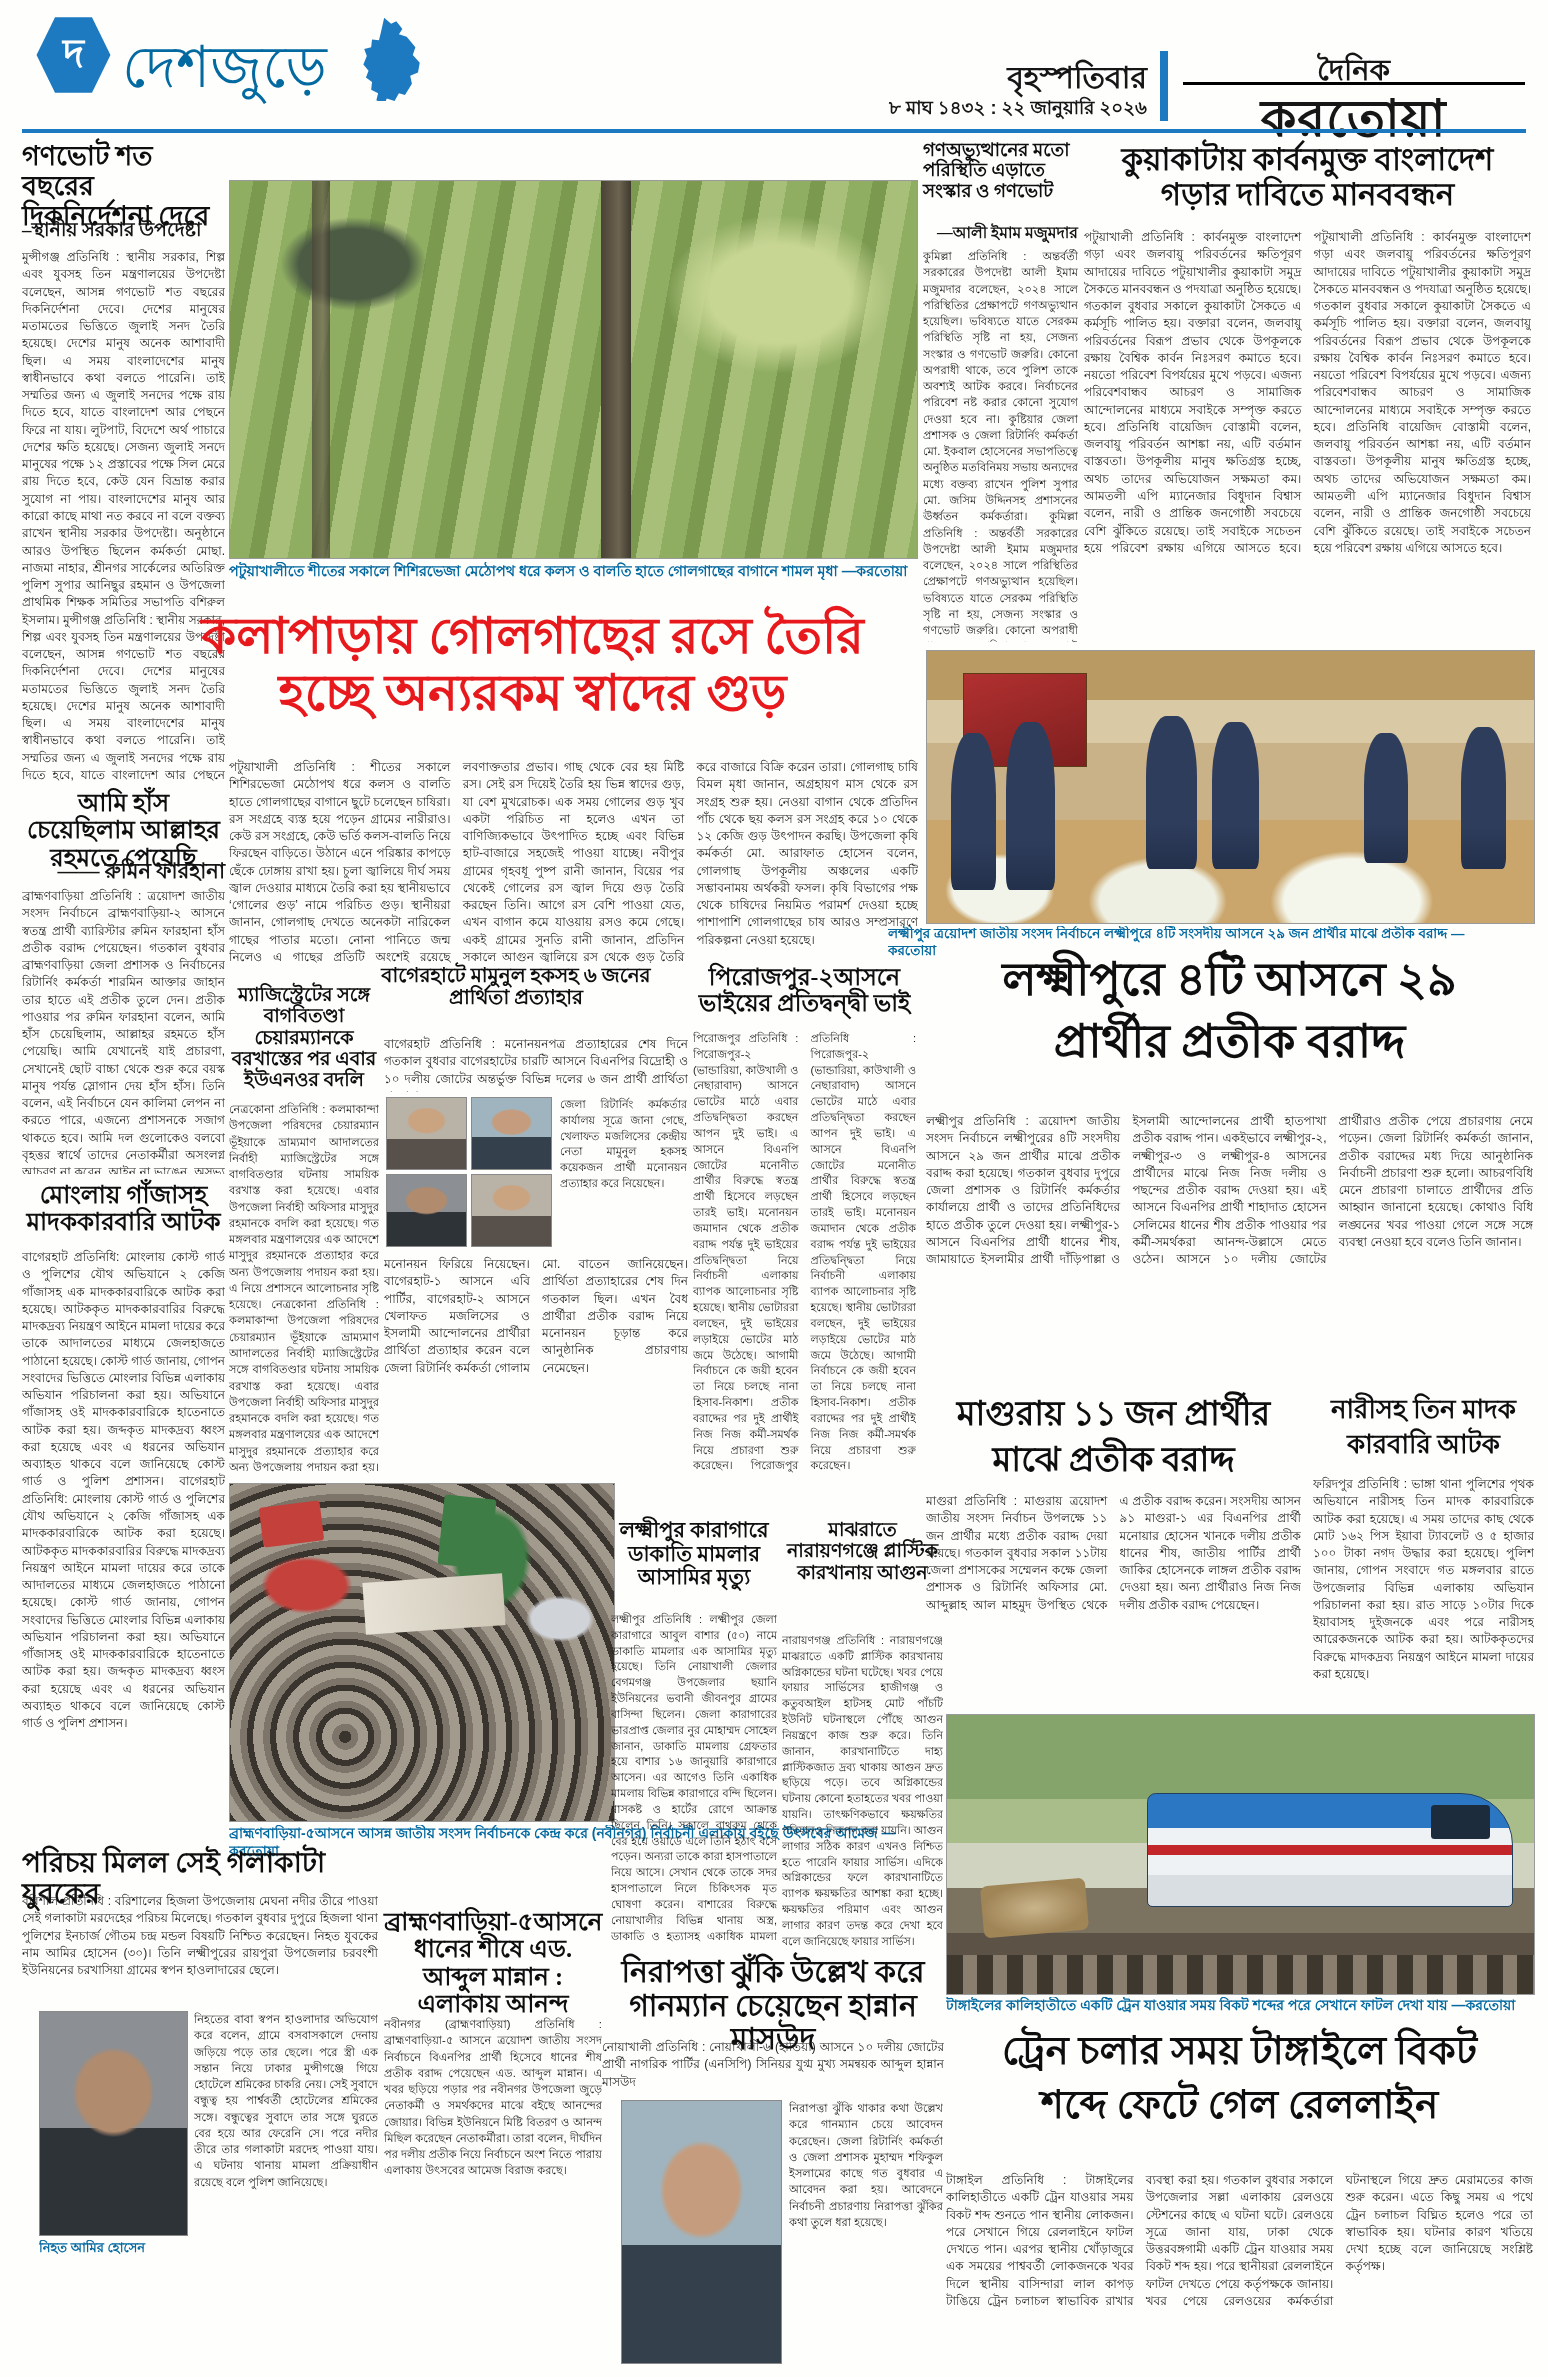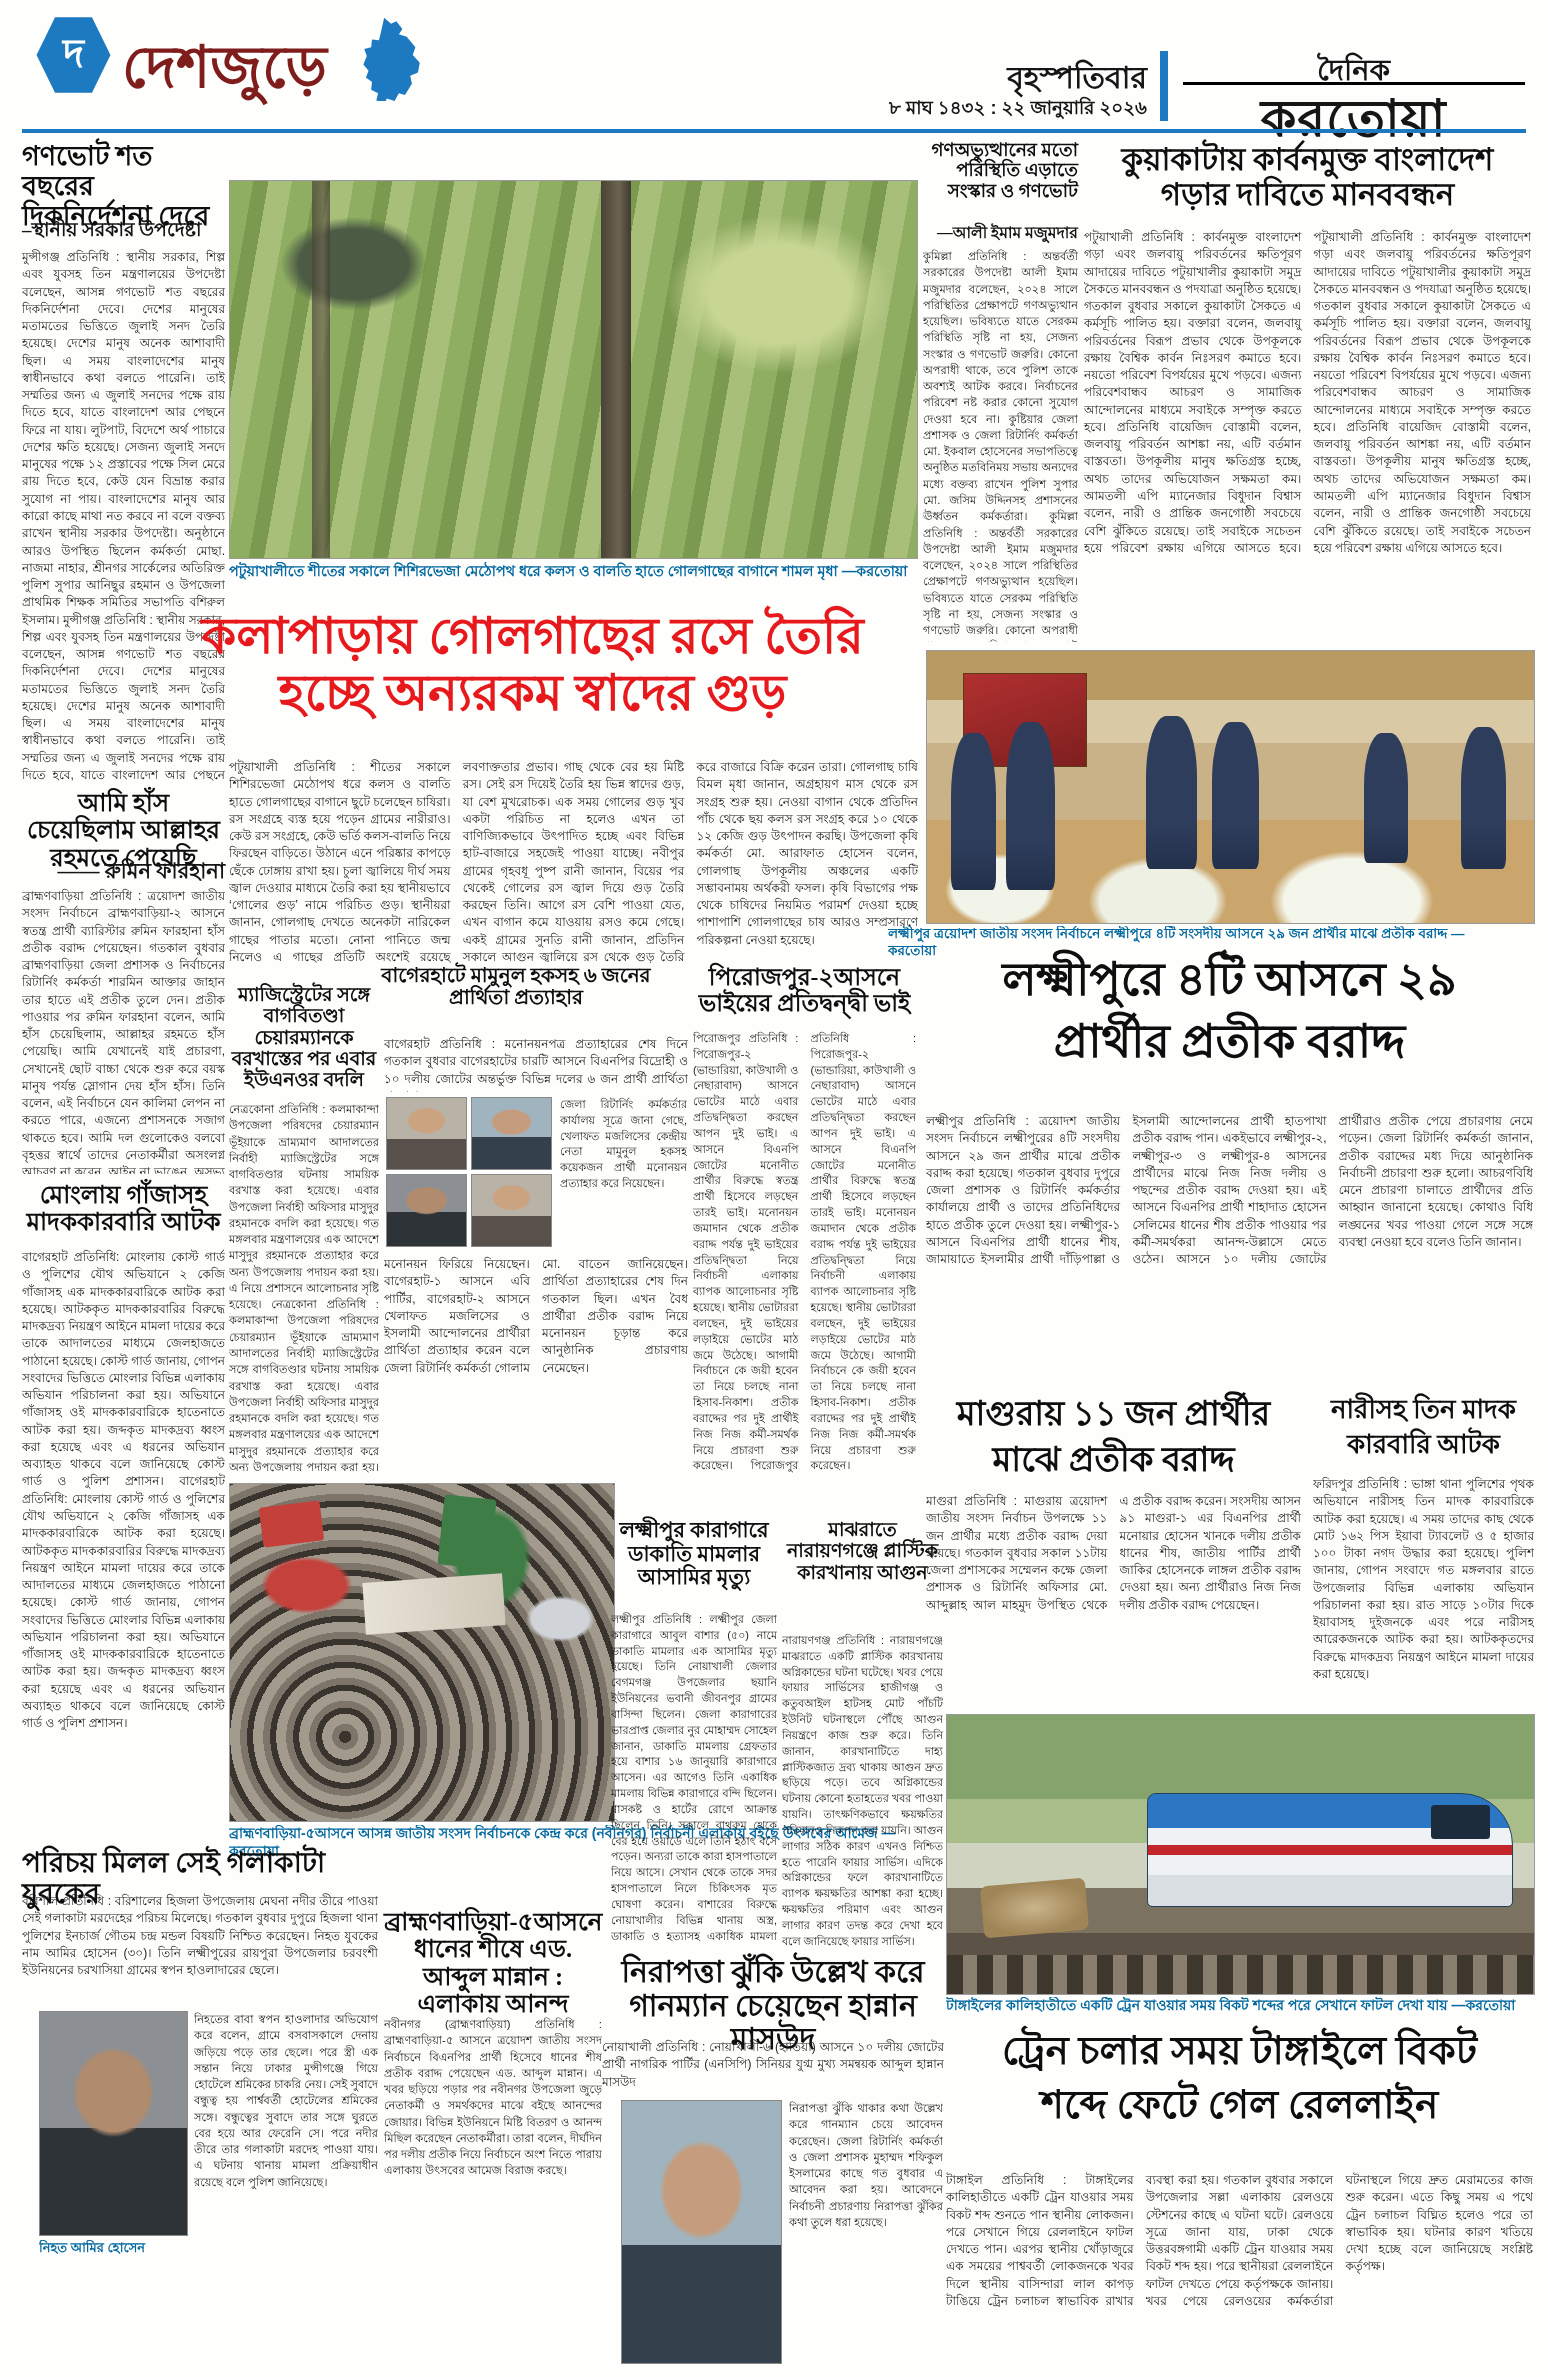--- a/index.html
+++ b/index.html
@@ -50,21 +50,21 @@
   .portrait.cool{background:
      radial-gradient(42% 30% at 50% 34%,#c59d7e 0 55%,transparent 63%),
      linear-gradient(180deg,#9fb4bf 0 55%,#35404d 55% 100%);}
   .portrait.dark{background:
      radial-gradient(44% 32% at 50% 36%,#b18b6d 0 55%,transparent 63%),
      linear-gradient(180deg,#8c8f93 0 52%,#2e3338 52% 100%);}
   .hexlogo{width:77px;height:82px;background:#1d7ac0;
      clip-path:polygon(26% 4%,74% 4%,98% 50%,74% 96%,26% 96%,2% 50%);
      display:flex;align-items:center;justify-content:center;}
   .hexlogo span{color:#fff;font-size:40px;font-weight:700;font-family:"Liberation Serif",serif;}
-  .brand{color:#7f1d1d;font-weight:700;font-family:"Liberation Serif",serif;}
+  .brand{color:#0369a1;font-weight:400;font-family:"Liberation Serif",serif;}
 </style>
 </head>
 <body>
 
 <div id="page">
 
   <div class="abs hexlogo" style="left:35px;top:14px;">
       <span>দ</span>
     </div>
   <div class="abs brand" style="left:122px;top:23px;font-size:58px;">দেশজুড়ে</div>
@@ -84,21 +84,21 @@
   <div class="abs kicker" style="left:22px;top:215px;width:203px;font-size:19px;">–স্থানীয় সরকার উপদেষ্টা</div>
   <div class="abs bodytx" style="left:22px;top:249px;width:203px;height:534px;">মুন্সীগঞ্জ প্রতিনিধি : স্থানীয় সরকার, শিল্প এবং যুবসহ তিন মন্ত্রণালয়ের উপদেষ্টা বলেছেন, আসন্ন গণভোট শত বছরের দিকনির্দেশনা দেবে। দেশের মানুষের মতামতের ভিত্তিতে জুলাই সনদ তৈরি হয়েছে। দেশের মানুষ অনেক আশাবাদী ছিল। এ সময় বাংলাদেশের মানুষ স্বাধীনভাবে কথা বলতে পারেনি। তাই সম্মতির জন্য এ জুলাই সনদের পক্ষে রায় দিতে হবে, যাতে বাংলাদেশ আর পেছনে ফিরে না যায়। লুটপাট, বিদেশে অর্থ পাচারে দেশের ক্ষতি হয়েছে। সেজন্য জুলাই সনদে মানুষের পক্ষে ১২ প্রস্তাবের পক্ষে সিল মেরে রায় দিতে হবে, কেউ যেন বিভ্রান্ত করার সুযোগ না পায়। বাংলাদেশের মানুষ আর কারো কাছে মাথা নত করবে না বলে বক্তব্য রাখেন স্থানীয় সরকার উপদেষ্টা। অনুষ্ঠানে আরও উপস্থিত ছিলেন কর্মকর্তা মোছা. নাজমা নাহার, শ্রীনগর সার্কেলের অতিরিক্ত পুলিশ সুপার আনিছুর রহমান ও উপজেলা প্রাথমিক শিক্ষক সমিতির সভাপতি বশিরুল ইসলাম। মুন্সীগঞ্জ প্রতিনিধি : স্থানীয় সরকার, শিল্প এবং যুবসহ তিন মন্ত্রণালয়ের উপদেষ্টা বলেছেন, আসন্ন গণভোট শত বছরের দিকনির্দেশনা দেবে। দেশের মানুষের মতামতের ভিত্তিতে জুলাই সনদ তৈরি হয়েছে। দেশের মানুষ অনেক আশাবাদী ছিল। এ সময় বাংলাদেশের মানুষ স্বাধীনভাবে কথা বলতে পারেনি। তাই সম্মতির জন্য এ জুলাই সনদের পক্ষে রায় দিতে হবে, যাতে বাংলাদেশ আর পেছনে ফিরে না যায়। লুটপাট, বিদেশে অর্থ পাচারে দেশের ক্ষতি হয়েছে। সেজন্য জুলাই সনদে মানুষের পক্ষে ১২ প্রস্তাবের পক্ষে সিল মেরে রায় দিতে হবে, কেউ যেন বিভ্রান্ত করার সুযোগ না পায়। বাংলাদেশের মানুষ আর কারো কাছে মাথা নত করবে না বলে বক্তব্য রাখেন স্থানীয় সরকার উপদেষ্টা। অনুষ্ঠানে আরও উপস্থিত ছিলেন কর্মকর্তা মোছা. নাজমা নাহার, শ্রীনগর সার্কেলের অতিরিক্ত পুলিশ সুপার আনিছুর রহমান ও উপজেলা প্রাথমিক শিক্ষক সমিতির সভাপতি বশিরুল ইসলাম।</div>
 
   <div class="photo photo-main" style="left:229px;top:180px;width:687px;height:377px;">
     <div class="ph trunk" style="left:54%;top:0;width:30px;height:100%;"></div>
     <div class="ph trunk" style="left:12%;top:0;width:17.4px;height:100%;opacity:.7;"></div>
     <div class="ph figure-man" style="left:40%;top:18%;width:105px;height:78%;"></div>
   </div>
   <div class="abs caption" style="left:229px;top:562px;width:687px;font-size:14.4px;">পটুয়াখালীতে শীতের সকালে শিশিরভেজা মেঠোপথ ধরে কলস ও বালতি হাতে গোলগাছের বাগানে শামল মৃধা —করতোয়া</div>
 
-  <div class="abs hserif" style="left:923px;top:140px;width:155px;font-size:18.3px;text-align:right;">গণঅভ্যুত্থানের মতো পরিস্থিতি এড়াতে সংস্কার ও গণভোট</div>
+  <div class="abs hserif" style="left:923px;top:140px;width:155px;font-size:18.3px;text-align:left;">গণঅভ্যুত্থানের মতো পরিস্থিতি এড়াতে সংস্কার ও গণভোট</div>
   <div class="abs kicker" style="left:923px;top:220px;width:155px;font-size:15.7px;text-align:right;">—আলী ইমাম মজুমদার</div>
   <div class="abs bodytx" style="left:923px;top:248px;width:155px;height:394px;font-size:11.3px;">কুমিল্লা প্রতিনিধি : অন্তর্বর্তী সরকারের উপদেষ্টা আলী ইমাম মজুমদার বলেছেন, ২০২৪ সালে পরিস্থিতির প্রেক্ষাপটে গণঅভ্যুত্থান হয়েছিল। ভবিষ্যতে যাতে সেরকম পরিস্থিতি সৃষ্টি না হয়, সেজন্য সংস্কার ও গণভোট জরুরি। কোনো অপরাধী থাকে, তবে পুলিশ তাকে অবশ্যই আটক করবে। নির্বাচনের পরিবেশ নষ্ট করার কোনো সুযোগ দেওয়া হবে না। কুষ্টিয়ার জেলা প্রশাসক ও জেলা রিটার্নিং কর্মকর্তা মো. ইকবাল হোসেনের সভাপতিত্বে অনুষ্ঠিত মতবিনিময় সভায় অন্যদের মধ্যে বক্তব্য রাখেন পুলিশ সুপার মো. জসিম উদ্দিনসহ প্রশাসনের ঊর্ধ্বতন কর্মকর্তারা। কুমিল্লা প্রতিনিধি : অন্তর্বর্তী সরকারের উপদেষ্টা আলী ইমাম মজুমদার বলেছেন, ২০২৪ সালে পরিস্থিতির প্রেক্ষাপটে গণঅভ্যুত্থান হয়েছিল। ভবিষ্যতে যাতে সেরকম পরিস্থিতি সৃষ্টি না হয়, সেজন্য সংস্কার ও গণভোট জরুরি। কোনো অপরাধী থাকে, তবে পুলিশ তাকে অবশ্যই আটক করবে। নির্বাচনের পরিবেশ নষ্ট করার কোনো সুযোগ দেওয়া হবে না। কুষ্টিয়ার জেলা প্রশাসক ও জেলা রিটার্নিং কর্মকর্তা মো. ইকবাল হোসেনের সভাপতিত্বে অনুষ্ঠিত মতবিনিময় সভায় অন্যদের মধ্যে বক্তব্য রাখেন পুলিশ সুপার মো. জসিম উদ্দিনসহ প্রশাসনের ঊর্ধ্বতন কর্মকর্তারা।</div>
 
   <div class="abs hserif" style="left:1084px;top:143px;width:447px;font-size:31px;">কুয়াকাটায় কার্বনমুক্ত বাংলাদেশ গড়ার দাবিতে মানববন্ধন</div>
   <div class="abs bodytx cols2" style="left:1084px;top:229px;width:447px;height:413px;">পটুয়াখালী প্রতিনিধি : কার্বনমুক্ত বাংলাদেশ গড়া এবং জলবায়ু পরিবর্তনের ক্ষতিপূরণ আদায়ের দাবিতে পটুয়াখালীর কুয়াকাটা সমুদ্র সৈকতে মানববন্ধন ও পদযাত্রা অনুষ্ঠিত হয়েছে। গতকাল বুধবার সকালে কুয়াকাটা সৈকতে এ কর্মসূচি পালিত হয়। বক্তারা বলেন, জলবায়ু পরিবর্তনের বিরূপ প্রভাব থেকে উপকূলকে রক্ষায় বৈশ্বিক কার্বন নিঃসরণ কমাতে হবে। নয়তো পরিবেশ বিপর্যয়ের মুখে পড়বে। এজন্য পরিবেশবান্ধব আচরণ ও সামাজিক আন্দোলনের মাধ্যমে সবাইকে সম্পৃক্ত করতে হবে। প্রতিনিধি বায়েজিদ বোস্তামী বলেন, জলবায়ু পরিবর্তন আশঙ্কা নয়, এটি বর্তমান বাস্তবতা। উপকূলীয় মানুষ ক্ষতিগ্রস্ত হচ্ছে, অথচ তাদের অভিযোজন সক্ষমতা কম। আমতলী এপি ম্যানেজার বিধুদান বিশ্বাস বলেন, নারী ও প্রান্তিক জনগোষ্ঠী সবচেয়ে বেশি ঝুঁকিতে রয়েছে। তাই সবাইকে সচেতন হয়ে পরিবেশ রক্ষায় এগিয়ে আসতে হবে। পটুয়াখালী প্রতিনিধি : কার্বনমুক্ত বাংলাদেশ গড়া এবং জলবায়ু পরিবর্তনের ক্ষতিপূরণ আদায়ের দাবিতে পটুয়াখালীর কুয়াকাটা সমুদ্র সৈকতে মানববন্ধন ও পদযাত্রা অনুষ্ঠিত হয়েছে। গতকাল বুধবার সকালে কুয়াকাটা সৈকতে এ কর্মসূচি পালিত হয়। বক্তারা বলেন, জলবায়ু পরিবর্তনের বিরূপ প্রভাব থেকে উপকূলকে রক্ষায় বৈশ্বিক কার্বন নিঃসরণ কমাতে হবে। নয়তো পরিবেশ বিপর্যয়ের মুখে পড়বে। এজন্য পরিবেশবান্ধব আচরণ ও সামাজিক আন্দোলনের মাধ্যমে সবাইকে সম্পৃক্ত করতে হবে। প্রতিনিধি বায়েজিদ বোস্তামী বলেন, জলবায়ু পরিবর্তন আশঙ্কা নয়, এটি বর্তমান বাস্তবতা। উপকূলীয় মানুষ ক্ষতিগ্রস্ত হচ্ছে, অথচ তাদের অভিযোজন সক্ষমতা কম। আমতলী এপি ম্যানেজার বিধুদান বিশ্বাস বলেন, নারী ও প্রান্তিক জনগোষ্ঠী সবচেয়ে বেশি ঝুঁকিতে রয়েছে। তাই সবাইকে সচেতন হয়ে পরিবেশ রক্ষায় এগিয়ে আসতে হবে।</div>
 
   <div class="abs hserif" style="left:148px;top:600px;width:769px;font-size:50px;color:#e8191c;margin-top:8px;">কলাপাড়ায় গোলগাছের রসে তৈরি</div>
   <div class="abs hserif" style="left:148px;top:665px;width:769px;font-size:50px;color:#e8191c;">হচ্ছে অন্যরকম স্বাদের গুড়</div>
   <div class="abs bodytx cols3" style="left:229px;top:734px;width:689px;height:216px;">পটুয়াখালী প্রতিনিধি : শীতের সকালে শিশিরভেজা মেঠোপথ ধরে কলস ও বালতি হাতে গোলগাছের বাগানে ছুটে চলেছেন চাষিরা। রস সংগ্রহে ব্যস্ত হয়ে পড়েন গ্রামের নারীরাও। কেউ রস সংগ্রহে, কেউ ভর্তি কলস-বালতি নিয়ে ফিরছেন বাড়িতে। উঠানে এনে পরিষ্কার কাপড়ে ছেঁকে ঢোঙ্গায় রাখা হয়। চুলা জ্বালিয়ে দীর্ঘ সময় জ্বাল দেওয়ার মাধ্যমে তৈরি করা হয় স্থানীয়ভাবে ‘গোলের গুড়’ নামে পরিচিত গুড়। স্থানীয়রা জানান, গোলগাছ দেখতে অনেকটা নারিকেল গাছের পাতার মতো। নোনা পানিতে জন্ম নিলেও এ গাছের প্রতিটি অংশেই রয়েছে লবণাক্ততার প্রভাব। গাছ থেকে বের হয় মিষ্টি রস। সেই রস দিয়েই তৈরি হয় ভিন্ন স্বাদের গুড়, যা বেশ মুখরোচক। এক সময় গোলের গুড় খুব একটা পরিচিত না হলেও এখন তা বাণিজ্যিকভাবে উৎপাদিত হচ্ছে এবং বিভিন্ন হাট-বাজারে সহজেই পাওয়া যাচ্ছে। নবীপুর গ্রামের গৃহবধূ পুষ্প রানী জানান, বিয়ের পর থেকেই গোলের রস জ্বাল দিয়ে গুড় তৈরি করছেন তিনি। আগে রস বেশি পাওয়া যেত, এখন বাগান কমে যাওয়ায় রসও কমে গেছে। একই গ্রামের সুনতি রানী জানান, প্রতিদিন সকালে আগুন জ্বালিয়ে রস থেকে গুড় তৈরি করে বাজারে বিক্রি করেন তারা। গোলগাছ চাষি বিমল মৃধা জানান, অগ্রহায়ণ মাস থেকে রস সংগ্রহ শুরু হয়। নেওয়া বাগান থেকে প্রতিদিন পাঁচ থেকে ছয় কলস রস সংগ্রহ করে ১০ থেকে ১২ কেজি গুড় উৎপাদন করছি। উপজেলা কৃষি কর্মকর্তা মো. আরাফাত হোসেন বলেন, গোলগাছ উপকূলীয় অঞ্চলের একটি সম্ভাবনাময় অর্থকরী ফসল। কৃষি বিভাগের পক্ষ থেকে চাষিদের নিয়মিত পরামর্শ দেওয়া হচ্ছে পাশাপাশি গোলগাছের চাষ আরও সম্প্রসারণে পরিকল্পনা নেওয়া হয়েছে।</div>
 

